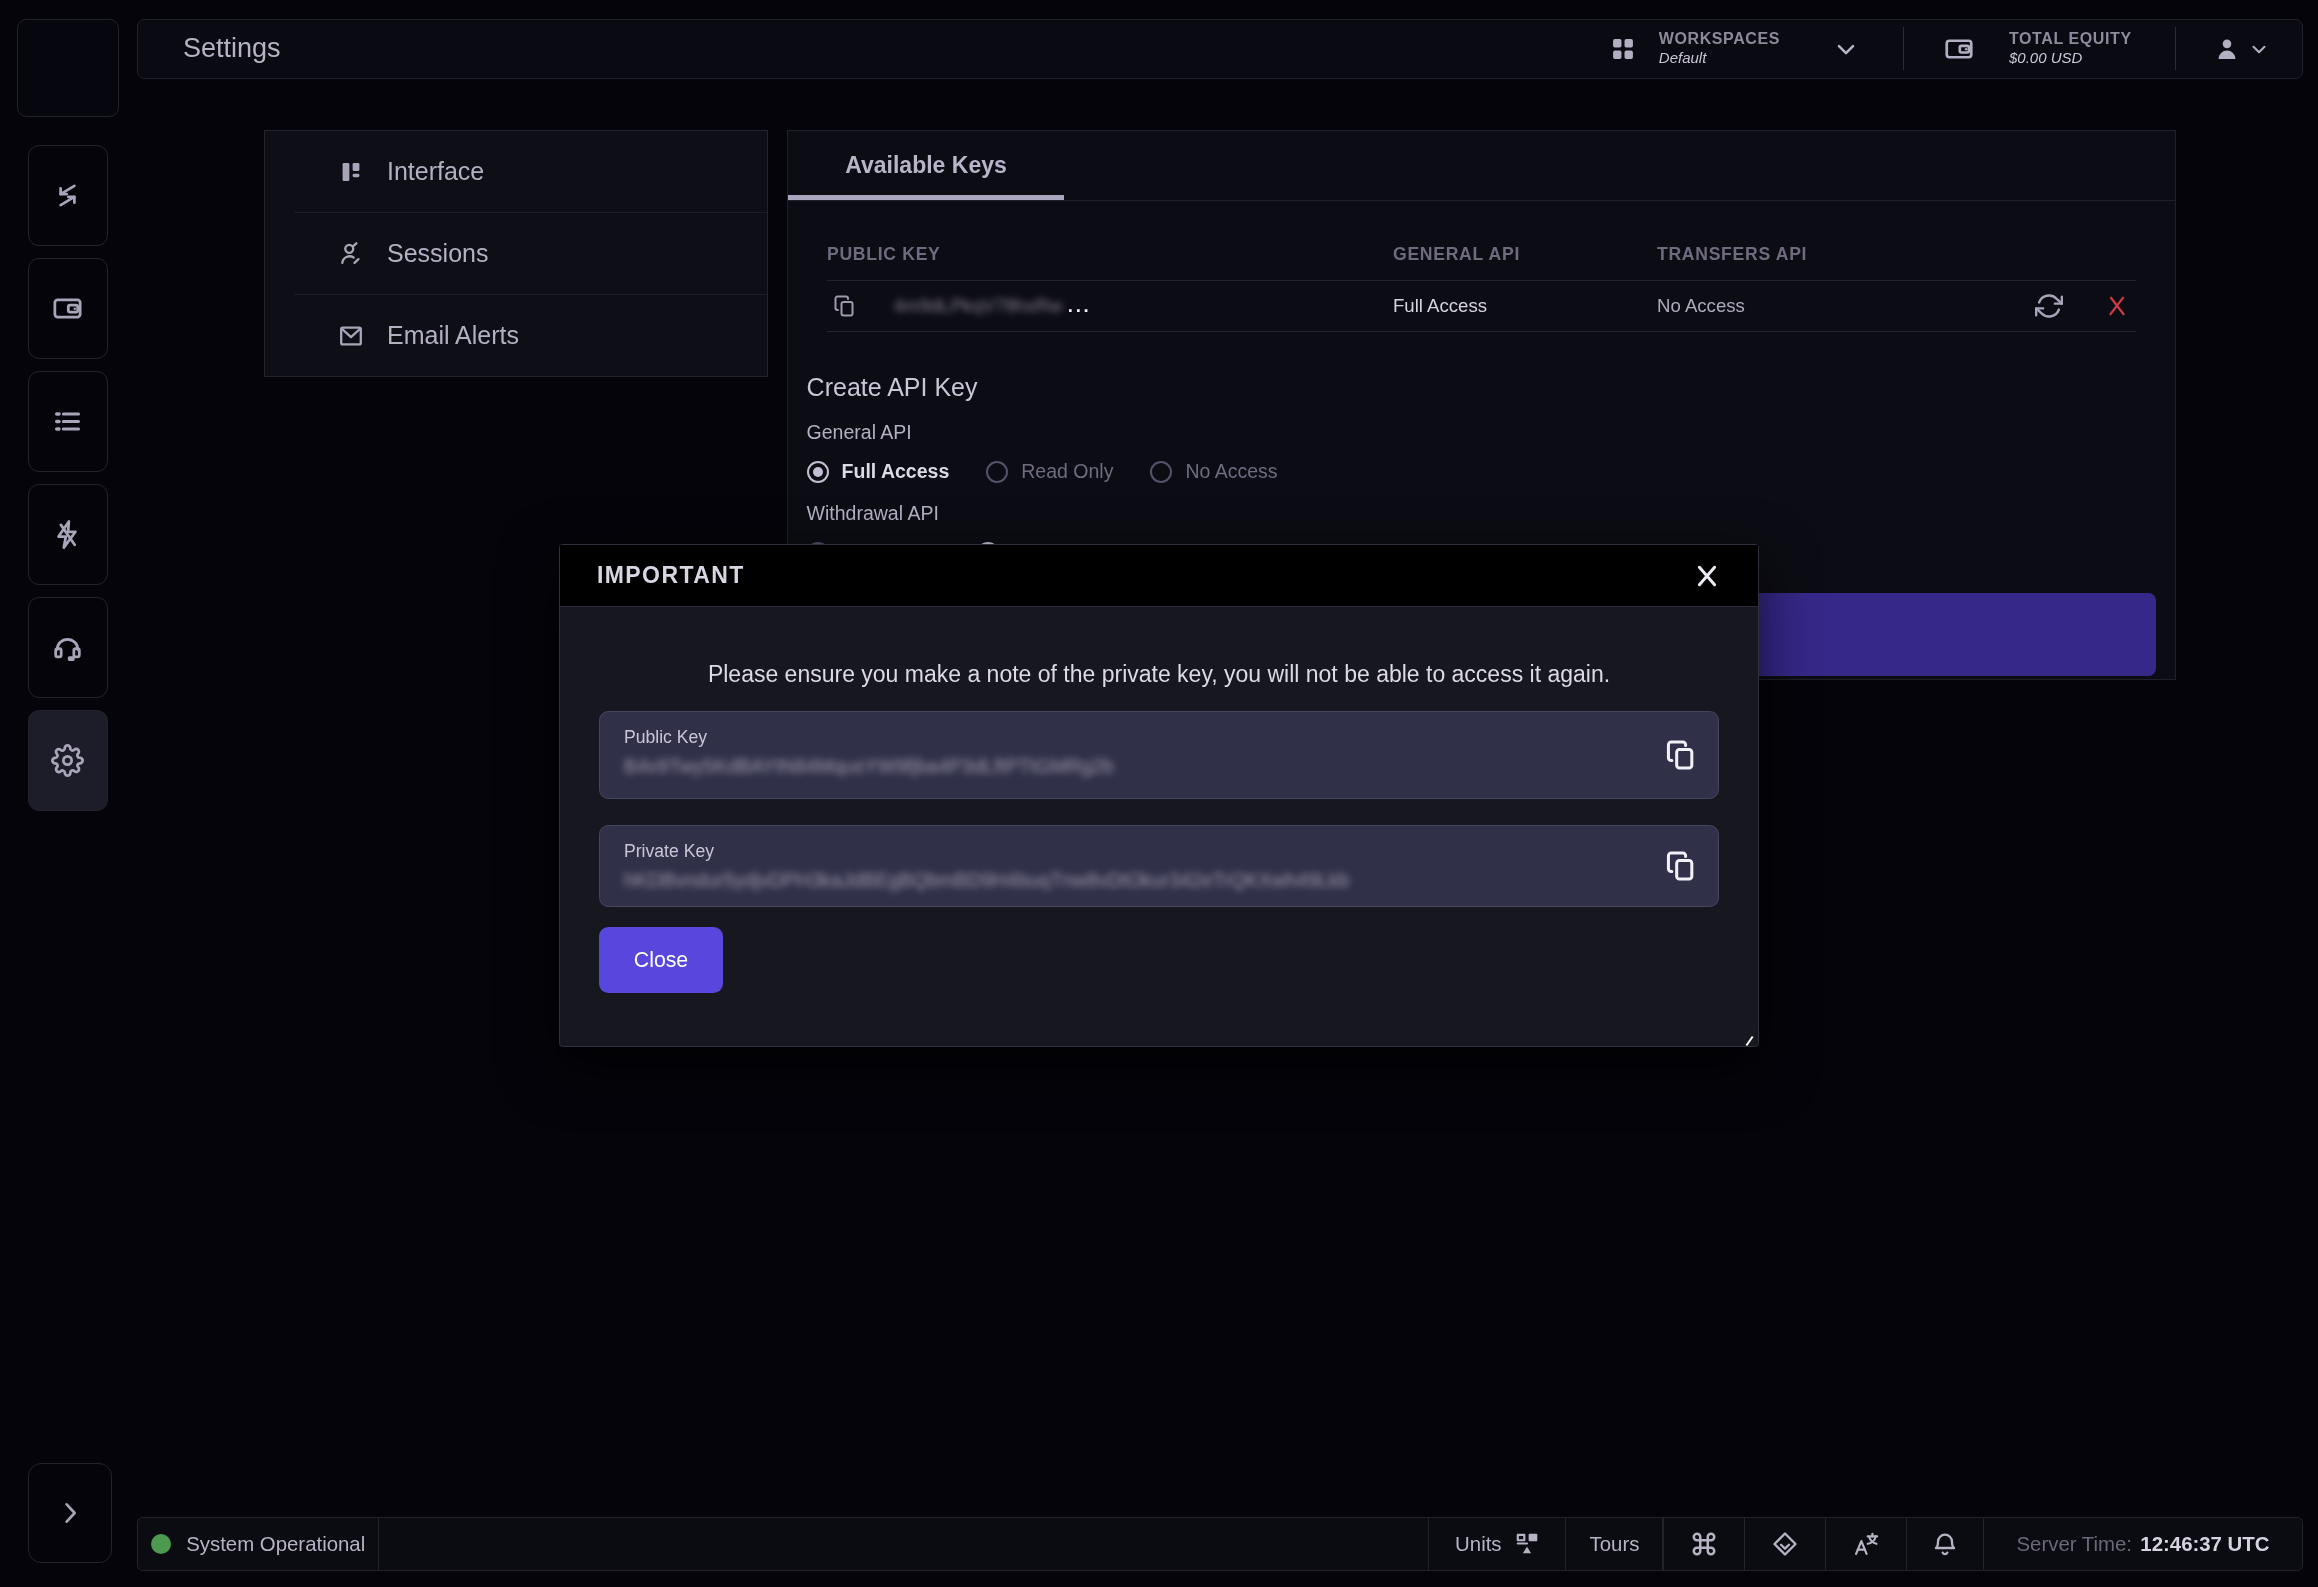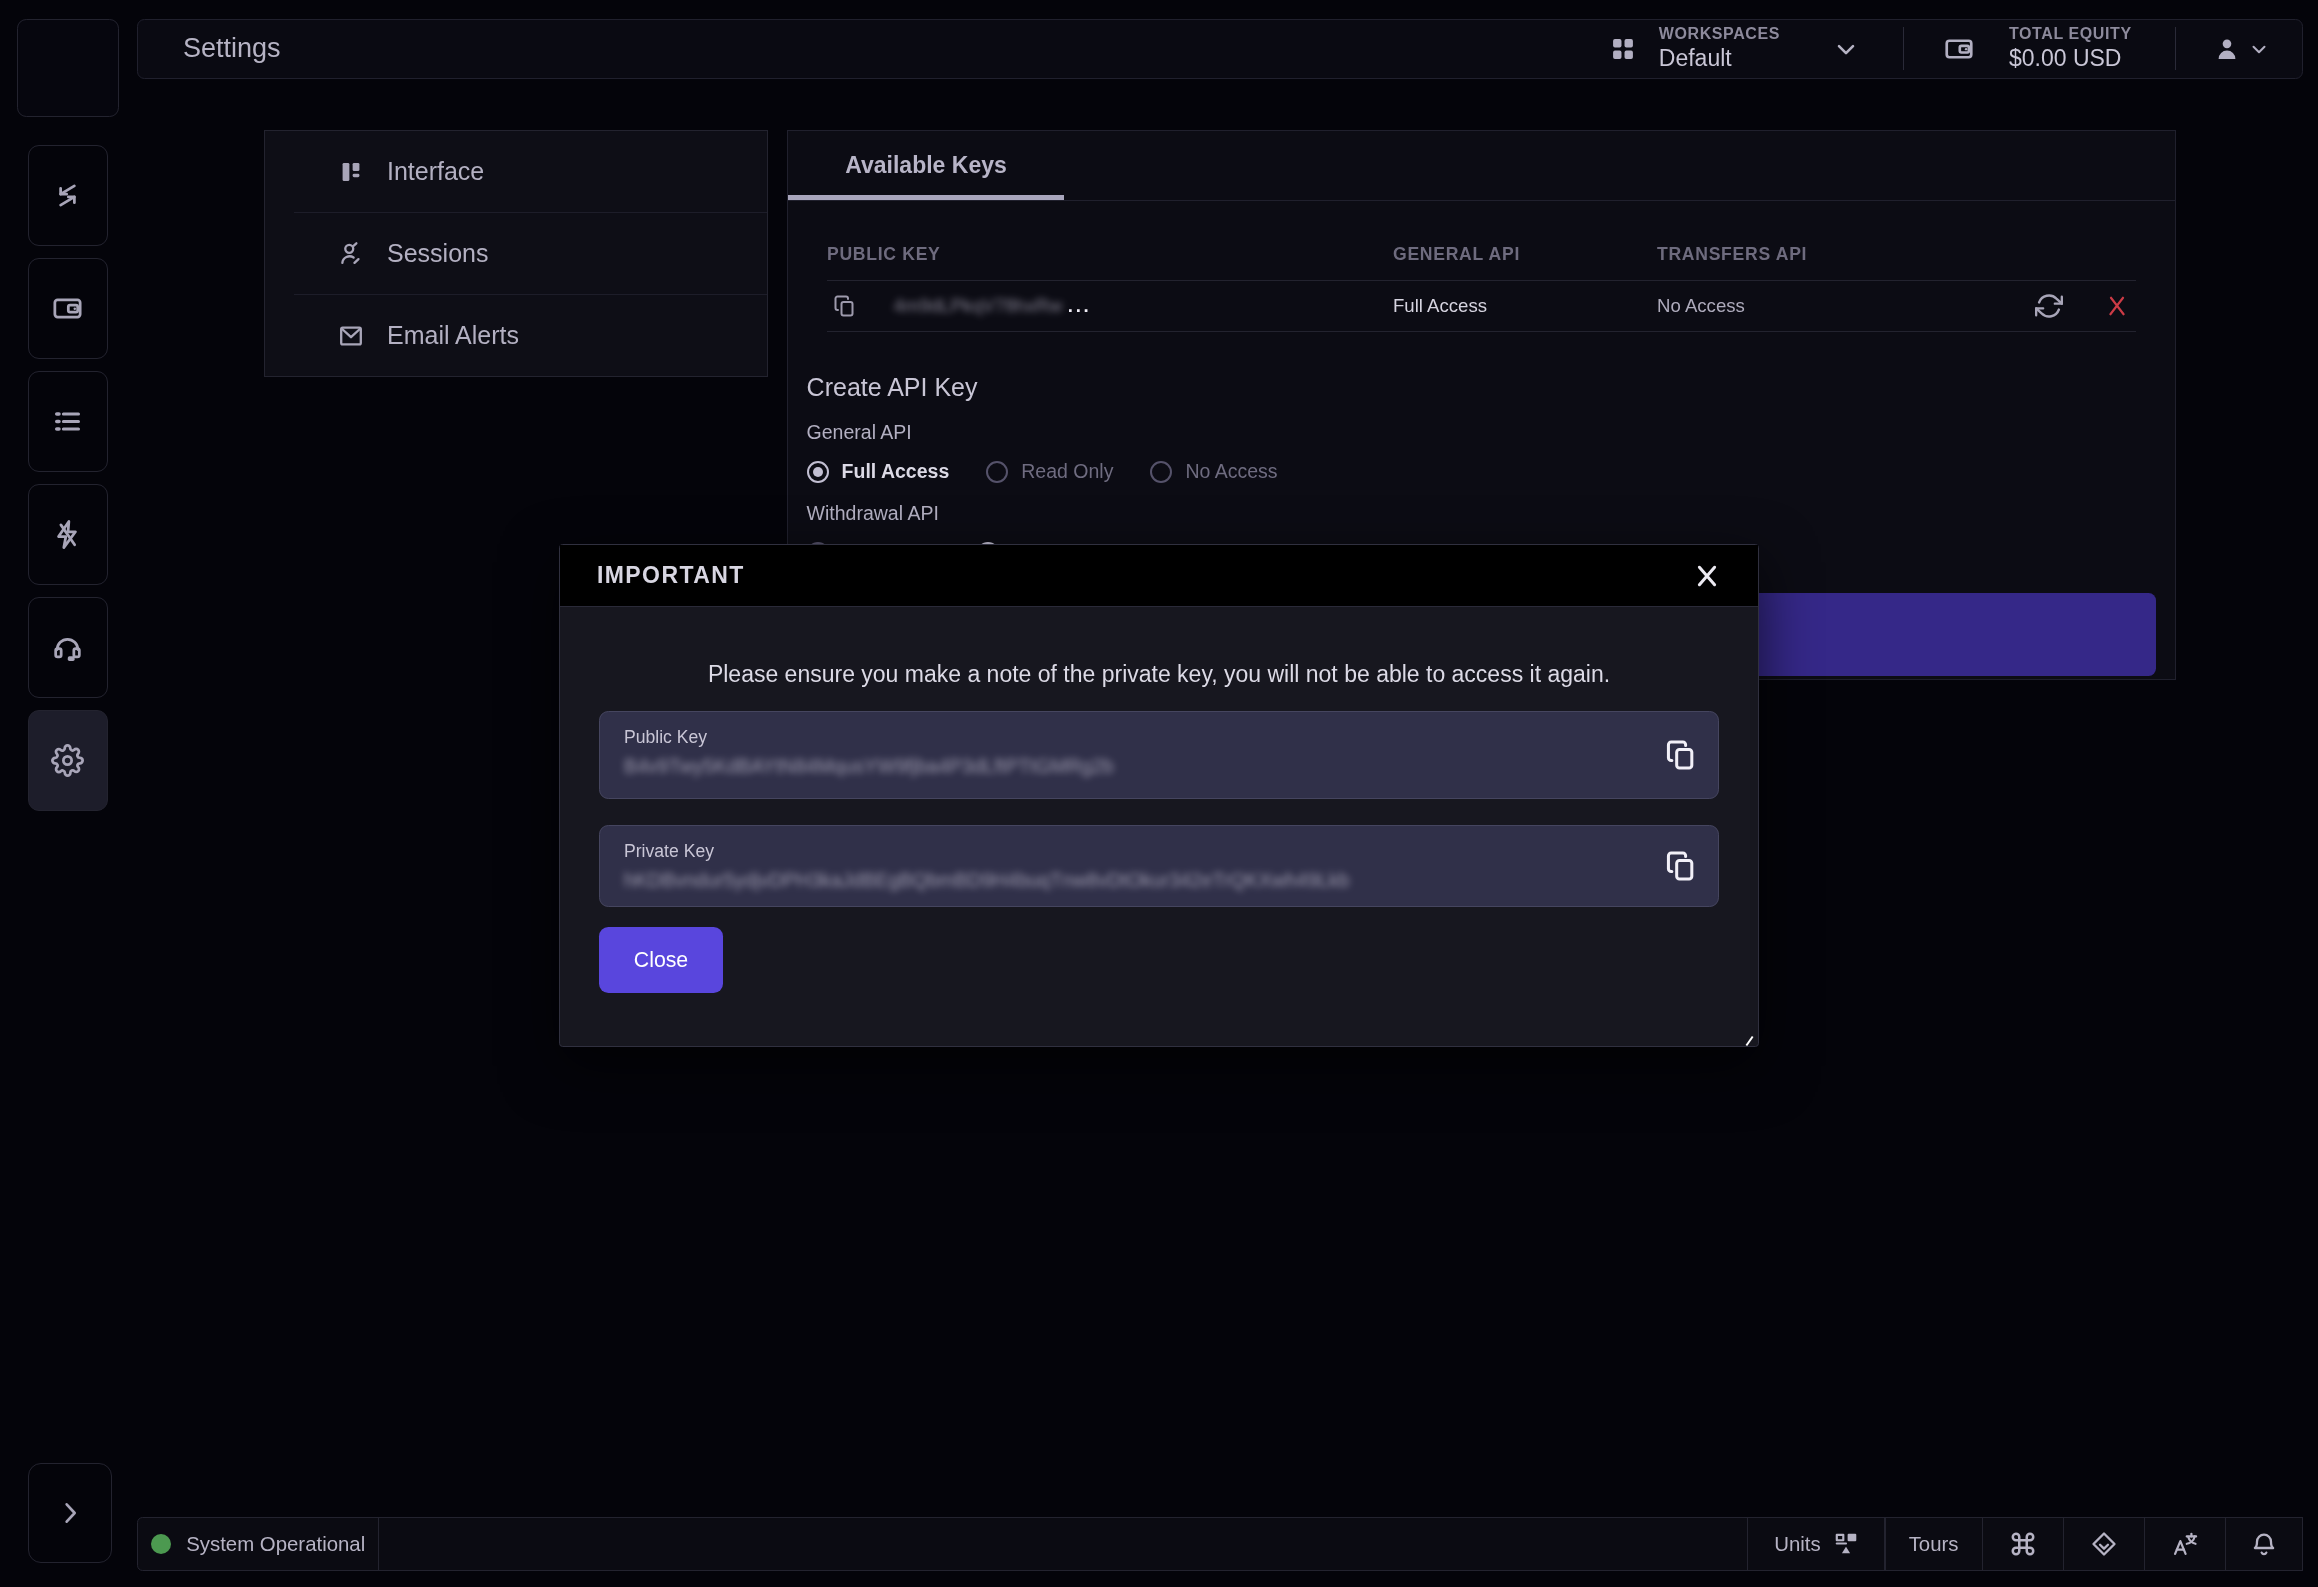--- a/index.html
+++ b/index.html
@@ -23,21 +23,21 @@
     display:flex;align-items:center;justify-content:center;color:#a8a5b8;}
 
   
   .topbar{position:absolute;left:137px;top:18.6px;width:2166px;height:60px;background:#0a0a12;
     border:0.9px solid #20202d;border-radius:7.4px;display:flex;align-items:center;box-sizing:border-box;}
   .tb-title{margin-left:45px;font-size:27px;color:#b6b3c4;}
   .tb-right{margin-left:auto;display:flex;align-items:center;padding-right:32px;}
   .tb-grid{color:#b2afc2;}
   .tb-block{margin-left:22px;display:flex;flex-direction:column;line-height:1.25;}
   .tb-label{font-size:16px;font-weight:bold;letter-spacing:0.6px;color:#8d8a9c;}
-  .tb-value{font-size:23px;color:#c9c6d6;}
+  .tb-value{font-size:15px;color:#c9c6d6;font-style:italic;}
   .tb-chevron{margin-left:52px;color:#b6b3c4;}
   .tb-divider{width:0.9px;height:43px;background:#2a2a38;margin-left:43px;}
   .tb-wallet{margin-left:39px;color:#b2afc2;}
   .tb-eq{margin-left:34px;}
   .tb-person{margin-left:37px;color:#b2afc2;display:flex;align-items:center;}
   .tb-person .chev{margin-left:7.4px;}
 
   
   .settings-nav{position:absolute;left:264px;top:130px;width:504px;background:#0e0e16;border:0.9px solid #23232f;box-sizing:border-box;padding-left:29px;}
   .nav-row{height:81px;display:flex;align-items:center;padding-left:43px;gap:22px;
@@ -434,14 +434,18 @@
     </span>
   </div>
   <div class="sb-cell sb-i" style="width:78px;">
     <span>
       <svg class="svgi" width="28" height="28" viewBox="0 0 24 24" fill="none" stroke="currentColor" stroke-width="2">
         <path d="M18 10 a6 6 0 1 0 -12 0 c0 4.2 -1.8 5.4 -1.8 5.4 h15.6 S18 14.2 18 10"></path>
         <path d="M10 19.4 a2.2 2.2 0 0 0 4 0"></path>
       </svg>
     </span>
   </div>
+  <div class="sb-cell sb-time">
+    <span class="sb-time-label">Server Time:</span>
+    <span class="sb-time-value">12:46:37 UTC</span>
+  </div>
 </div>
 
 
 </body></html>

